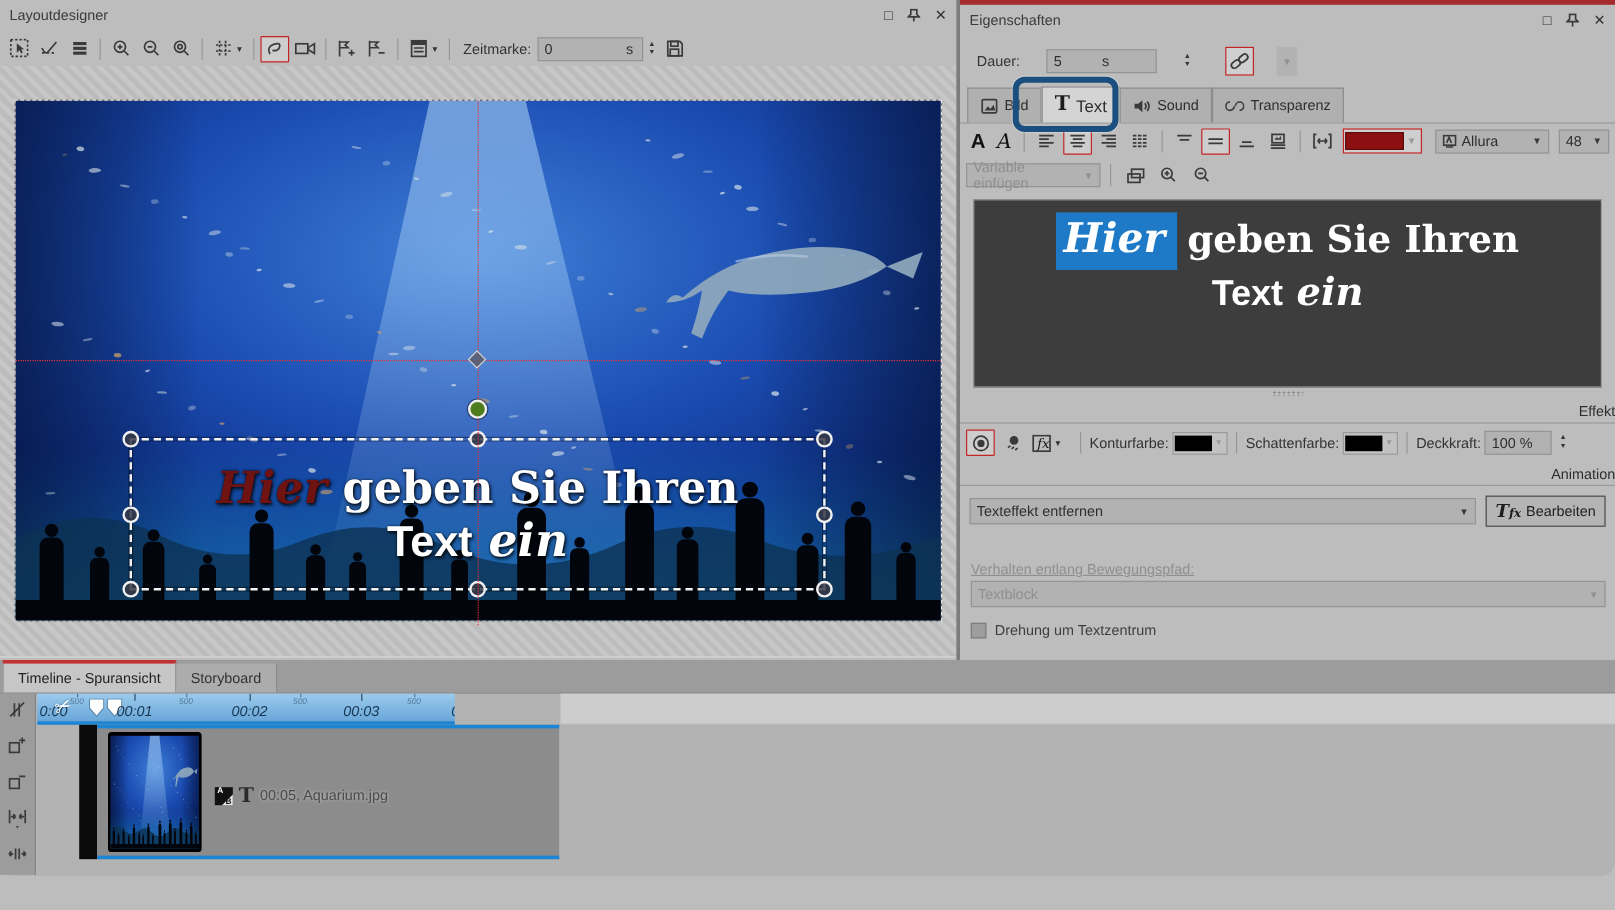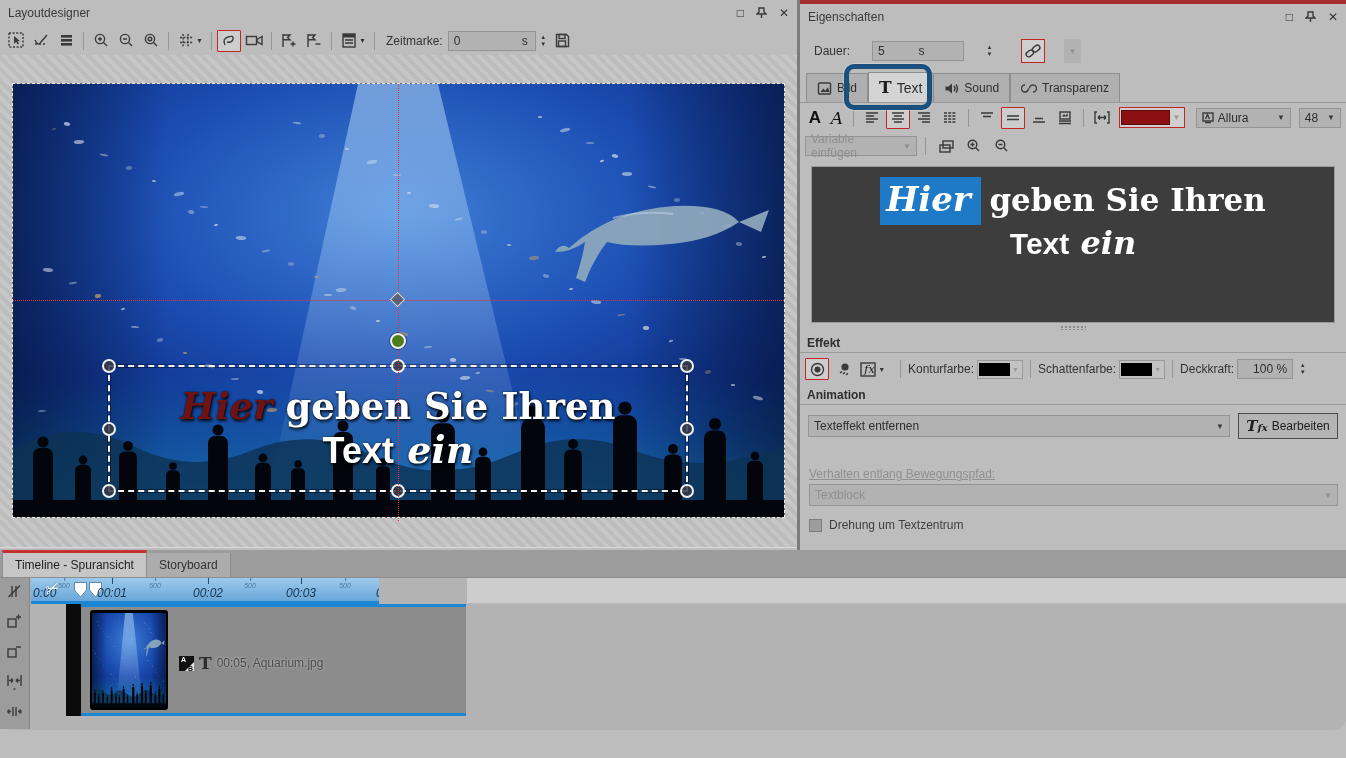--- a/index.html
+++ b/index.html
@@ -25,21 +25,21 @@
     display:flex; align-items:center; padding:0 5px; color:#2e2e2e;
   }
   .combo .arrow { margin-left:auto; font-size:8px; color:#3a3a3a; }
   .combo.disabled, .numin.disabled { color:#8f8f8f; }
   .combo.disabled .arrow { color:#8f8f8f; }
   .spin { width:13px; height:20px; display:flex; flex-direction:column; justify-content:center; gap:2px; align-items:center; }
   .spin span { font-size:6px; line-height:5px; color:#333; }
   .chk { width:13px; height:13px; background:#c6c6c6; border:1px solid #7d7d7d; position:relative; flex:0 0 auto; }
   .chk.checked::after { content:"✓"; position:absolute; left:0px; top:-3px; font-size:13px; font-weight:bold; color:#2b2b2b; }
   .chk.off { background:#9d9d9d; }
-  .hdr { font-weight:bold; color:#2e2e2e; padding:3px 0 2px 7px; border-bottom:1px solid #9a9a9a; }
+  .hdr { font-weight:normal; color:#2e2e2e; padding:3px 0 2px 7px; border-bottom:1px solid #9a9a9a;text-align:right; }
 
   
   #left-panel { position:absolute; left:0; top:0; width:797px; height:448px; }
   #ld-toolbar { height:29px; display:flex; align-items:center; padding:0 4px; gap:1px; }
   #zeit-input { width:88px; }
   #zeit-input .unit { margin-left:auto; margin-right:2px; }
 
   #canvas-hatch { position:absolute; left:0; top:55px; width:797px; height:492px;
     background:repeating-linear-gradient(45deg,#bcbcbc 0 4px,#c7c7c7 4px 8px); }
   #stage { position:absolute; left:13px; top:29px; width:771px; height:433px;
@@ -109,21 +109,21 @@
   #tpreview .pl { white-space:nowrap; color:#fff; line-height:1.15; }
   #tpreview .selword { background:#1e7ac6; padding:2px 10px 6px 6px; }
   #pgrip { height:10px; display:flex; align-items:center; justify-content:center; }
   #pgrip i { width:26px; height:4px; background:
      radial-gradient(circle 1px at 2px 1px,#8a8a8a 99%,transparent) 0 0/4px 3px; }
 
   #fx-row { height:32px; display:flex; align-items:center; gap:3px; padding-left:5px; }
   .swbtn { width:46px; height:19px; background:#c2c2c2; border:1px solid #9a9a9a; display:flex; align-items:center; padding:1px; }
   .swbtn .bsw { flex:1; height:13px; background:#000; }
   .swbtn .arrow { width:11px; text-align:center; font-size:7px; color:#9a9a9a; }
-  #deck-in { width:56px;justify-content:flex-end; }
+  #deck-in { width:56px; }
 
   #anim-row { display:flex; align-items:center; gap:8px; padding:8px 8px 0 8px; }
   #anim-combo { flex:1; height:22px; }
   #btn-bearbeiten { width:100px; height:26px; background:#b4b4b4; border:1px solid #4c4c4c;
     display:flex; align-items:center; justify-content:center; gap:4px; color:#1d1d1d; }
   #btn-bearbeiten .tfx { font-family:"DejaVu Serif",serif; font-style:italic; font-weight:bold; font-size:15px; }
   #btn-bearbeiten .tfx small { font-size:10px; }
   .lbl-dis { color:#8f8f8f; }
   #verh-lbl { margin:28px 0 3px 9px;text-decoration:underline; }
   #pfad-combo { margin:0 8px 0 9px; height:22px; }

